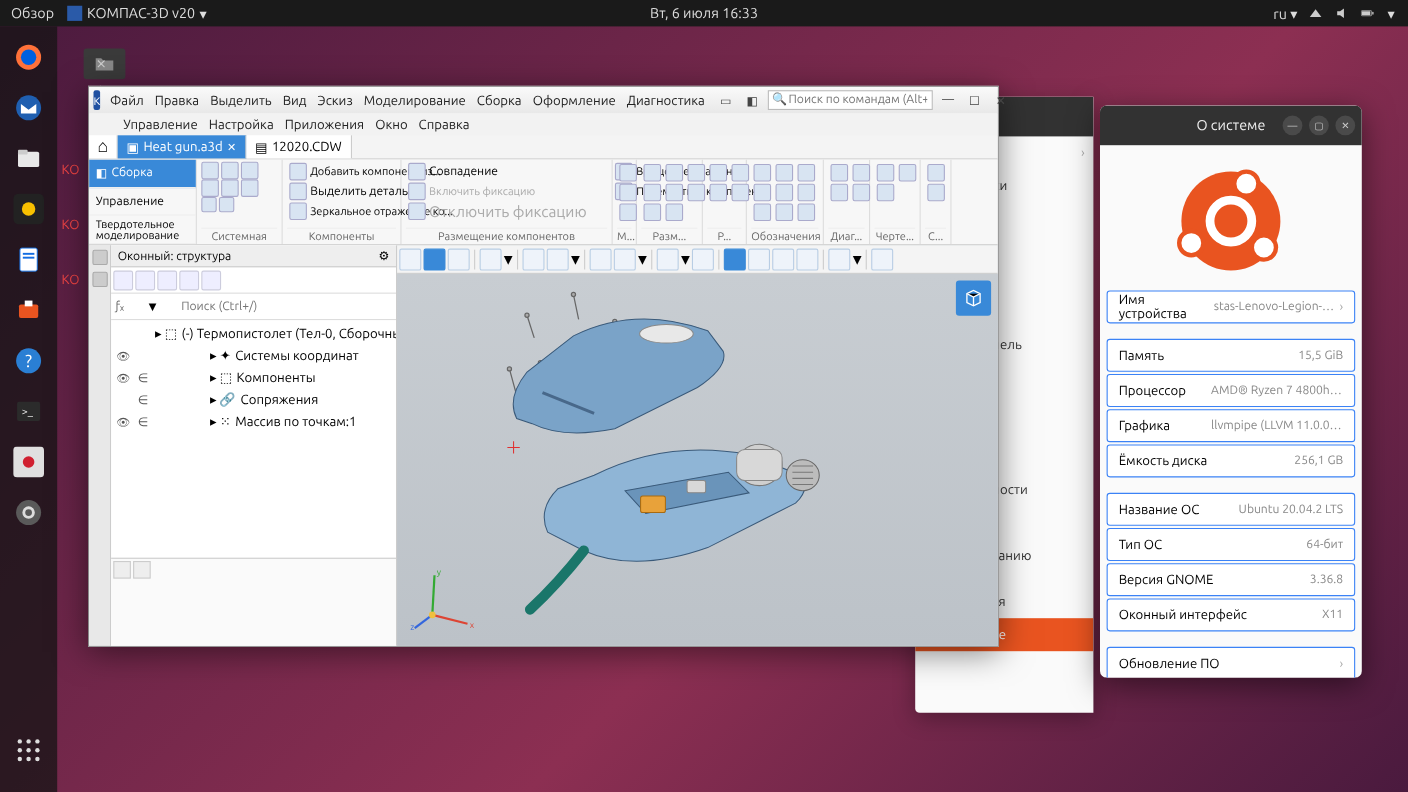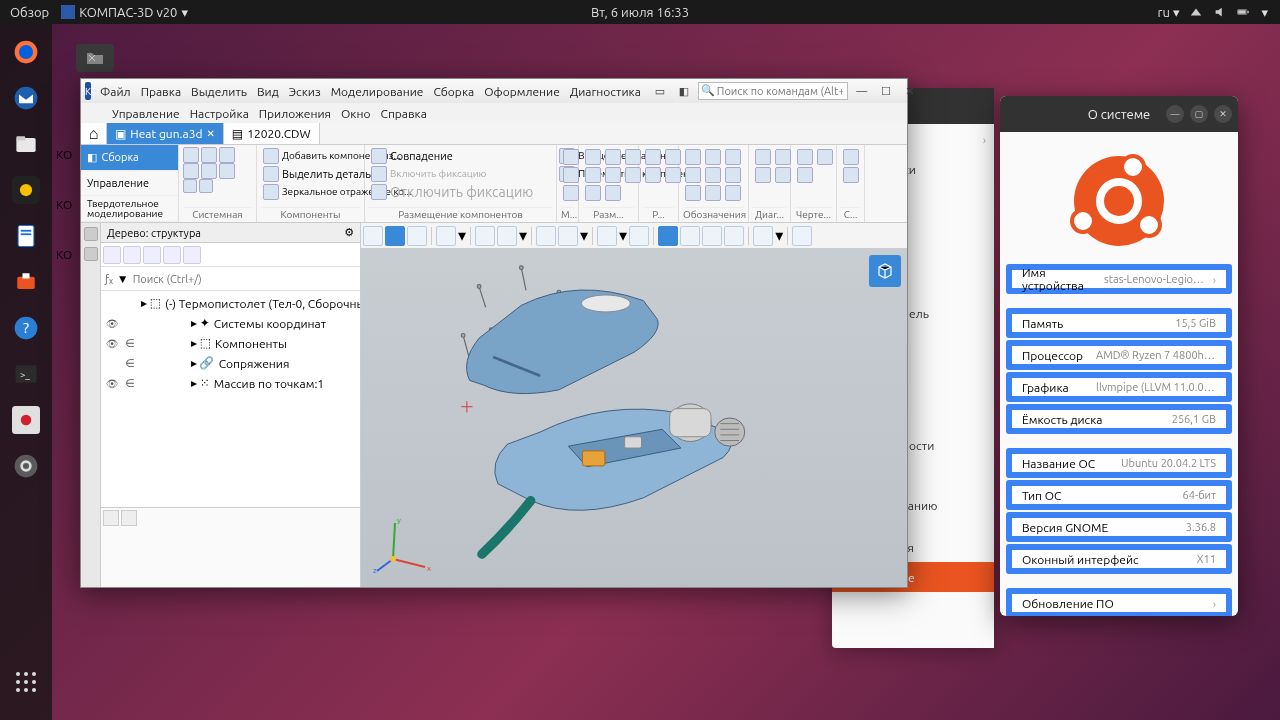--- a/index.html
+++ b/index.html
@@ -17,21 +17,21 @@
 .dock { position:absolute; left:0; top:24px; bottom:0; width:52px; background:rgba(20,20,20,0.75); display:flex; flex-direction:column; align-items:center; padding-top:6px; gap:2px; z-index:5;}
 .dock-item { width:44px; height:44px; border-radius:6px; display:flex; align-items:center; justify-content:center; font-size:22px; color:#fff; }
 .dock-item svg { width:28px; height:28px; }
 .dock-apps { margin-top:auto; margin-bottom:16px; width:44px; height:44px; display:flex; align-items:center; justify-content:center;}
 
 
 .desk-icon { position:absolute; top:44px; left:70px; width:50px; text-align:center; color:#ddd; font-size:11px;}
 .desk-icon .folder { width:38px; height:28px; background:#3a3a3a; border-radius:3px; margin:0 auto 4px; display:flex; align-items:center; justify-content:center;}
 
 
-.ko-text { position:absolute; color:#000000; font-size:12px; left:56px; }
+.ko-text { position:absolute; color:#ef4444; font-size:12px; left:56px; }
 
 
 .kompas { position:absolute; top:78px; left:80px; width:828px; height:510px; background:#f0f0f0; box-shadow:0 6px 28px rgba(0,0,0,0.5); border:1px solid #888; display:flex; flex-direction:column; z-index:20;}
 .k-titlebar { height:24px; background:linear-gradient(#fafafa,#e8e8e8); display:flex; align-items:center; font-size:12px; padding:0 4px; gap:4px;}
 .k-logo { width:18px; height:18px; background:#2050a0; border-radius:2px; display:flex; align-items:center; justify-content:center; color:#fff; font-size:10px;}
 .k-menu-item { padding:0 5px; color:#222; cursor:pointer;}
 .k-tb-right { margin-left:auto; display:flex; gap:4px; align-items:center;}
 .k-search { width:150px; height:18px; border:1px solid #bbb; font-size:11px; padding:0 4px; color:#999;}
 .k-win-btn { width:20px; height:16px; display:flex; align-items:center; justify-content:center; font-size:11px; cursor:pointer; color:#444;}
 .k-tabs { height:22px; background:#f4f4f4; display:flex; align-items:stretch; border-bottom:1px solid #ccc;}
@@ -53,21 +53,21 @@
 .rb-dense { display:grid; grid-template-columns:repeat(6,18px); gap:2px; padding:2px;}
 .rb-dense .rb-ico{width:16px;height:16px;}
 
 .k-body { flex:1; display:flex; min-height:0;}
 .k-sidebar { width:20px; background:#e8e8e8; border-right:1px solid #ccc; display:flex; flex-direction:column; align-items:center; gap:6px; padding-top:4px;}
 .k-side-ico { width:14px; height:14px; background:#ccc; border:1px solid #aaa; border-radius:2px;}
 .k-left-panel { width:260px; border-right:1px solid #ccc; display:flex; flex-direction:column; background:#fff; font-size:12px;}
 .lp-header { height:20px; background:#eee; border-bottom:1px solid #ccc; padding:0 6px; display:flex; align-items:center; justify-content:space-between; font-size:11px;}
 .lp-toolbar { height:24px; border-bottom:1px solid #ddd; display:flex; align-items:center; gap:2px; padding:0 2px;}
 .lp-tb-ico { width:18px; height:18px; background:#eef; border:1px solid #ccd; border-radius:2px;}
-.lp-search-row { height:24px; border-bottom:1px solid #ddd; display:flex; align-items:center; gap:4px; padding:0 4px;}
+.lp-search-row { height:24px; border-bottom:1px solid #ddd; display:flex; align-items:center; gap:20px; padding:0 4px;}
 .lp-search-row input { flex:1; border:none; font-size:11px; outline:none;}
 .lp-tree { flex:1; overflow:hidden; padding:2px 0;}
 .tree-row { display:flex; align-items:center; height:20px; padding-left:4px; gap:4px; white-space:nowrap;}
 .tree-ico { width:14px; height:14px; display:flex; align-items:center; justify-content:center; color:#555; font-size:11px;}
 .tree-ico.eye::before{content:"👁";font-size:10px;}
 .lp-bottom { height:80px; border-top:1px solid #ccc; background:#fafafa; display:flex; gap:2px; padding:2px;}
 .lp-bot-tab { width:16px; height:16px; background:#eee; border:1px solid #ccc;}
 
 .k-viewport { flex:1; display:flex; flex-direction:column; background:#c8cdd2; position:relative;}
 .vp-toolbar { height:26px; background:#f4f4f4; border-bottom:1px solid #ccc; display:flex; align-items:center; gap:2px; padding:0 2px;}
@@ -88,21 +88,21 @@
 
 
 .about { position:absolute; top:96px; left:1000px; width:238px; height:520px; background:#fafafa; box-shadow:0 6px 28px rgba(0,0,0,0.5); border-radius:6px; z-index:25; overflow:hidden;}
 .about-header { height:36px; background:#323232; color:#eee; display:flex; align-items:center; justify-content:center; position:relative; font-size:13px;}
 .about-header .wc { position:absolute; right:6px; display:flex; gap:6px;}
 .wc-btn { width:18px; height:18px; border-radius:50%; background:#4a4a4a; display:flex; align-items:center; justify-content:center; font-size:9px; color:#ccc;}
 .about-logo { display:flex; justify-content:center; padding:24px 0 16px;}
 .ubuntu-circle { width:90px; height:90px; background:#e95420; border-radius:50%; position:relative;}
 .ubuntu-circle::before { content:""; position:absolute; inset:22px; border:8px solid #fff; border-radius:50%;}
 .uc-dot { position:absolute; width:18px; height:18px; background:#fff; border-radius:50%; border:4px solid #e95420; box-sizing:content-box;}
-.about-row { display:flex; justify-content:space-between; align-items:center; height:30px; padding:0 10px; font-size:12px; background:#fff; border:6px solid #3b82f6; margin:2px 6px; border-radius:3px;}
+.about-row { display:flex; justify-content:space-between; align-items:center; height:30px; padding:0 10px; font-size:12px; background:#fff; border:1px solid #3b82f6; margin:2px 6px; border-radius:3px;}
 .about-row .val { color:#888; font-size:11px; text-align:right; overflow:hidden; text-overflow:ellipsis; white-space:nowrap; max-width:120px;}
 .about-gap { height:10px;}
 .about-row.chev::after { content:"›"; color:#aaa; margin-left:4px;}
 
 </style>
 </head>
 <body>
 
 <div class="topbar">
   <div class="left">
@@ -453,21 +453,21 @@
       </div>
   </div>
 
   <div class="k-body">
     <div class="k-sidebar">
       <div class="k-side-ico"></div>
       <div class="k-side-ico"></div>
     </div>
     <div class="k-left-panel">
       <div class="lp-header">
-          <span>Дерево: структура</span>
+          <span>Оконный: структура</span>
           <span>⚙</span>
         </div>
       <div class="lp-toolbar">
         <div class="lp-tb-ico"></div>
         <div class="lp-tb-ico"></div>
         <div class="lp-tb-ico"></div>
         <div class="lp-tb-ico"></div>
         <div class="lp-tb-ico"></div>
       </div>
       <div class="lp-search-row">

